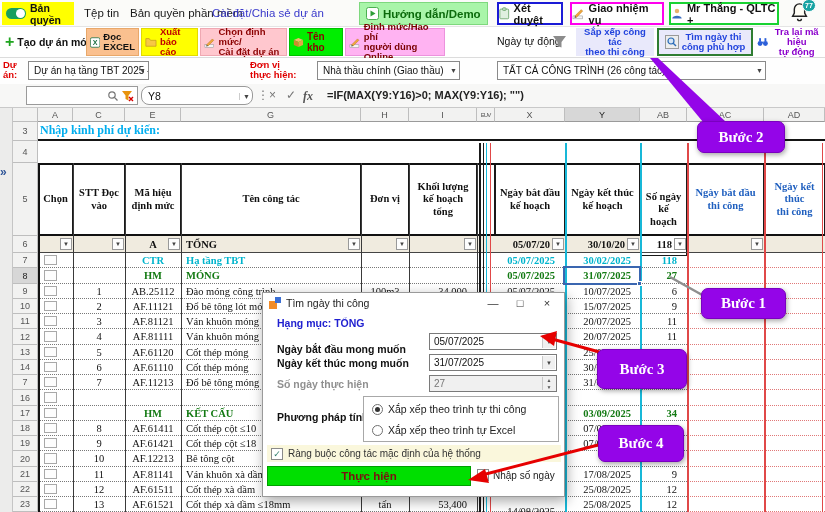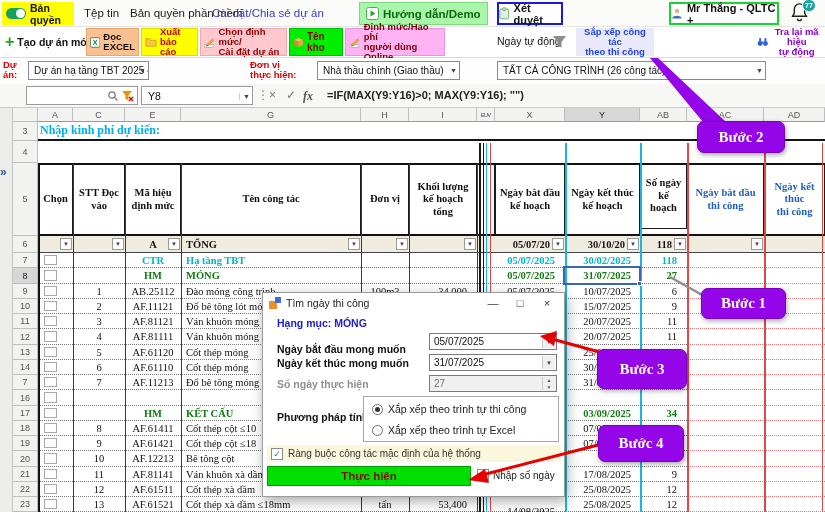--- a/index.html
+++ b/index.html
@@ -43,21 +43,21 @@
   
   #projbar{position:absolute;left:0;top:58px;width:825px;height:26px;background:#FEFEFE;}
   .rlab{font-size:9.5px;font-weight:bold;color:#E00000;line-height:1.1;top:2px;}
   .sel{top:3px;height:19px;background:#fff;border:1px solid #8A8A8A;font-size:10px;color:#111;display:flex;align-items:center;padding:0 16px 0 5px;white-space:nowrap;overflow:hidden;}
   .sel .da{position:absolute;right:2px;top:5px;font-size:7px;color:#444;}
 
   
   #fbar{position:absolute;left:0;top:84px;width:825px;height:24px;background:#F7F7F6;border-bottom:1px solid #C9C9C9;}
   .fb{top:2px;height:19px;background:#fff;border:1px solid #9A9A9A;display:flex;align-items:center;}
   .searchbox{left:26px;width:112px;justify-content:flex-end;gap:2px;padding-right:3px;}
-  .namebox{left:141px;width:112px;font-size:10.5px;padding-left:6px;color:#111;}
+  .namebox{left:141px;width:112px;font-size:10.5px;padding-left:6px;color:#111;border-radius:8px;}
   .nb-arr{position:absolute;right:2px;top:6px;font-size:7px;color:#444;border-left:1px solid #CCC;padding-left:3px;}
   .fgl{top:4px;font-size:12px;color:#777;}
   .fxit{font-family:"Liberation Serif",serif;font-style:italic;font-weight:bold;font-size:12px;color:#555;}
   .formula{left:327px;top:5px;font-size:11px;font-weight:600;color:#222;white-space:nowrap;}
 
   
   #leftpanel{position:absolute;left:0;top:108px;width:13px;height:404px;background:#ECECEB;border-right:1px solid #C5C5C5;}
   .chev{position:absolute;left:0px;top:57px;font-size:12px;font-weight:bold;color:#2F5597;letter-spacing:-2px;}
   #grid{position:absolute;left:0;top:0;width:825px;height:512px;}
   .cletter,.gnum,.ccorner{position:absolute;background:#F2F2F1;border-right:1px solid #BEBEBE;border-bottom:1px solid #BEBEBE;color:#555;font-size:9px;display:flex;align-items:center;justify-content:center;}
@@ -138,20 +138,28 @@
         </svg>
       <span>Hướng dẫn/Demo</span>
     </div>
     <div class="abs obtn b-approve">
       <svg width="11" height="13" viewBox="0 0 12 14">
           <rect x="1" y="2" width="10" height="11" rx="1" fill="#DFF0DF" stroke="#6FA86F"></rect>
           <rect x="4" y="0.5" width="4" height="3" rx="1" fill="#BFDFBF" stroke="#6FA86F"></rect>
         </svg>
       <span>Xét duyệt</span>
     </div>
+    <div class="abs obtn b-assign">
+      <svg width="13" height="13" viewBox="0 0 13 13">
+          <rect x="1" y="9" width="10" height="3" fill="#F5F5F5" stroke="#999" stroke-width="0.6"></rect>
+          <path d="M3 9 L9.5 2.5 L11 4 L4.5 10.5 Z" fill="#F2A93B" stroke="#B97A1E" stroke-width="0.6"></path>
+          <path d="M3 9 L4.5 10.5 L2.6 11 Z" fill="#333"></path>
+        </svg>
+      <span>Giao nhiệm vụ</span>
+    </div>
     <div class="abs obtn b-user">
       <svg width="13" height="13" viewBox="0 0 14 14">
           <circle cx="7" cy="4" r="2.6" fill="#E8B26B"></circle>
           <path d="M1.5 13 C1.5 8.5 12.5 8.5 12.5 13 Z" fill="#3C6EC0"></path>
         </svg>
       <span>Mr Thắng - QLTC +</span>
     </div>
     <div class="abs bell">
       <svg width="23" height="23" viewBox="0 0 24 24">
           <path d="M12 3c-3.2 0-5.4 2.4-5.4 5.6v3.9L4.8 16h14.4l-1.8-3.5V8.6C17.4 5.4 15.2 3 12 3z" fill="#FFFDF5" stroke="#222" stroke-width="1.5"></path>
@@ -218,20 +226,31 @@
     <span class="abs t-autodate">Ngày tự động</span>
     <span class="abs t-funnel">
       <svg width="15" height="14" viewBox="0 0 15 14">
           <path d="M1 1 H14 L9.5 7 V12.5 L5.5 11 V7 Z" fill="#8C8C8C"></path>
         </svg>
     </span>
     <div class="abs tbtn t-sort">
       <span class="two">
           <span>Sắp xếp công tác</span>
           <span>theo thi công</span>
+        </span>
+    </div>
+    <div class="abs tbtn t-find">
+      <svg width="14" height="14" viewBox="0 0 14 14">
+          <rect x="0.5" y="0.5" width="13" height="13" fill="#EDEDED" stroke="#9A9A9A"></rect>
+          <circle cx="6" cy="6" r="3" fill="#D6E4F5" stroke="#2B6CB8" stroke-width="1.2"></circle>
+          <line x1="8.2" y1="8.2" x2="11" y2="11" stroke="#2B6CB8" stroke-width="1.4"></line>
+        </svg>
+      <span class="two">
+          <span>Tìm ngày thi</span>
+          <span>công phù hợp</span>
         </span>
     </div>
     <div class="abs tbtn t-lookup">
       <svg width="15" height="12" viewBox="0 0 15 12">
           <circle cx="4" cy="8" r="3.2" fill="#2B5FD9"></circle>
           <circle cx="11" cy="8" r="3.2" fill="#2B5FD9"></circle>
           <rect x="2.8" y="1" width="2.4" height="4" fill="#2B5FD9"></rect>
           <rect x="9.8" y="1" width="2.4" height="4" fill="#2B5FD9"></rect>
           <rect x="6.6" y="5.5" width="1.8" height="2" fill="#2B5FD9"></rect>
         </svg>
@@ -338,21 +357,21 @@
       <div class="hcell" style="left: 181px; top: 163px; width: 180px; height: 73px;">Tên công tác</div>
       <div class="hcell" style="left: 361px; top: 163px; width: 48px; height: 73px;">Đơn vị</div>
       <div class="hcell" style="left: 409px; top: 163px; width: 68px; height: 73px;">Khối lượng
 kế hoạch
 tổng</div>
       <div class="hcell" style="left: 477px; top: 163px; width: 18px; height: 73px;"></div>
       <div class="hcell" style="left: 495px; top: 163px; width: 70px; height: 73px;">Ngày bắt đầu
 kế hoạch</div>
       <div class="hcell" style="left: 565px; top: 163px; width: 75px; height: 73px;">Ngày kết thúc
 kế hoạch</div>
-      <div class="hcell" style="left: 640px; top: 163px; width: 47px; height: 66px;">Số ngày
+      <div class="hcell" style="left: 640px; top: 163px; width: 47px; height: 93px;">Số ngày
 kế
 hoạch</div>
       <div class="hcell blue" style="left: 687px; top: 163px; width: 77px; height: 73px;">Ngày bắt đầu
 thi công</div>
       <div class="hcell blue" style="left: 764px; top: 163px; width: 61px; height: 73px;">Ngày kết thúc
 thi công</div>
       <div class="frowbg" style="left: 38px; top: 236px; width: 787px; height: 17px;"></div>
       <div class="fcell chon" style="left: 38px; top: 236px; width: 35px; height: 17px;">
         <span class="fbtn">▼</span>
       </div>
@@ -537,21 +556,21 @@
     <div class="dtitle">
       <span class="dicon">
           <i class="sq1"></i>
           <i class="sq2"></i>
         </span>
       <span class="dtext">Tìm ngày thi công</span>
       <span class="dctl">—</span>
       <span class="dctl">□</span>
       <span class="dctl">×</span>
     </div>
-    <div class="dlabel blue" style="top:24px;">Hạng mục: MÓNG</div>
+    <div class="dlabel blue" style="top:24px;">Hạng mục: TỔNG</div>
     <div class="dlabel" style="top:50px;">Ngày bắt đầu mong muốn</div>
     <div class="dfield" style="top:40px;">
       <span>05/07/2025</span>
       <span class="da">▼</span>
     </div>
     <div class="dlabel" style="top:64px;">Ngày kết thúc mong muốn</div>
     <div class="dfield" style="top:61px;">
       <span>31/07/2025</span>
       <span class="da">▼</span>
     </div>

